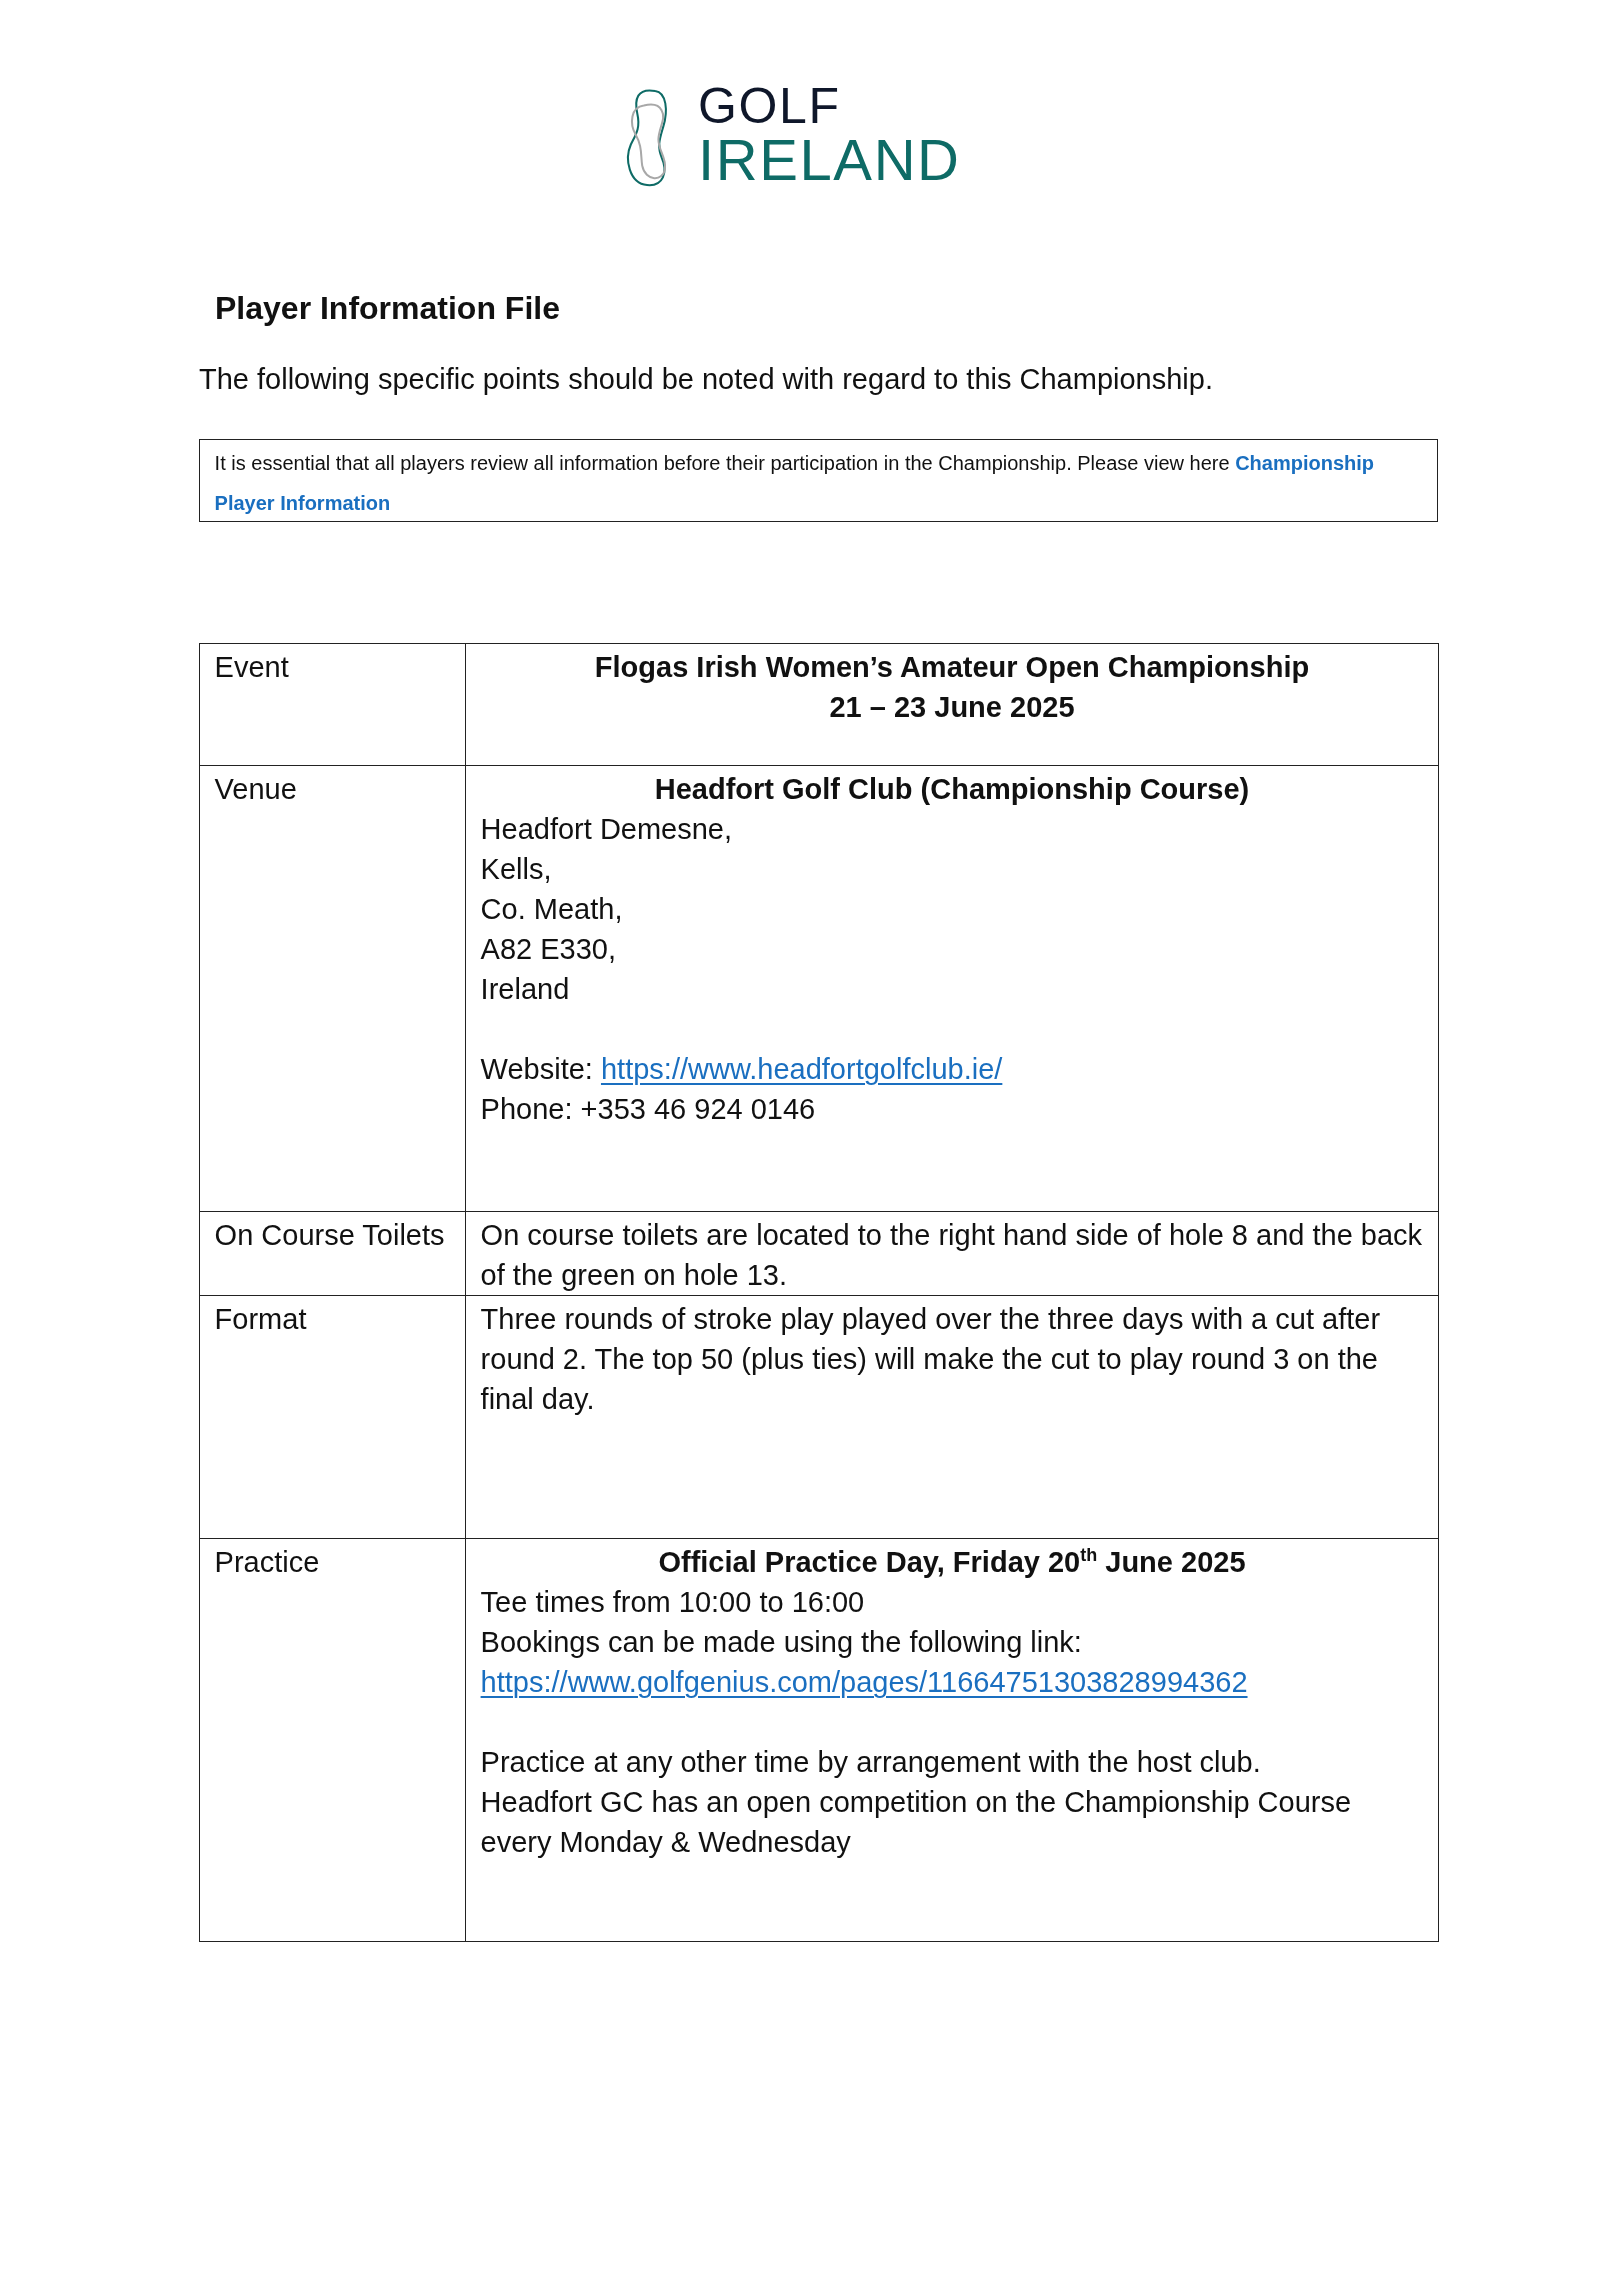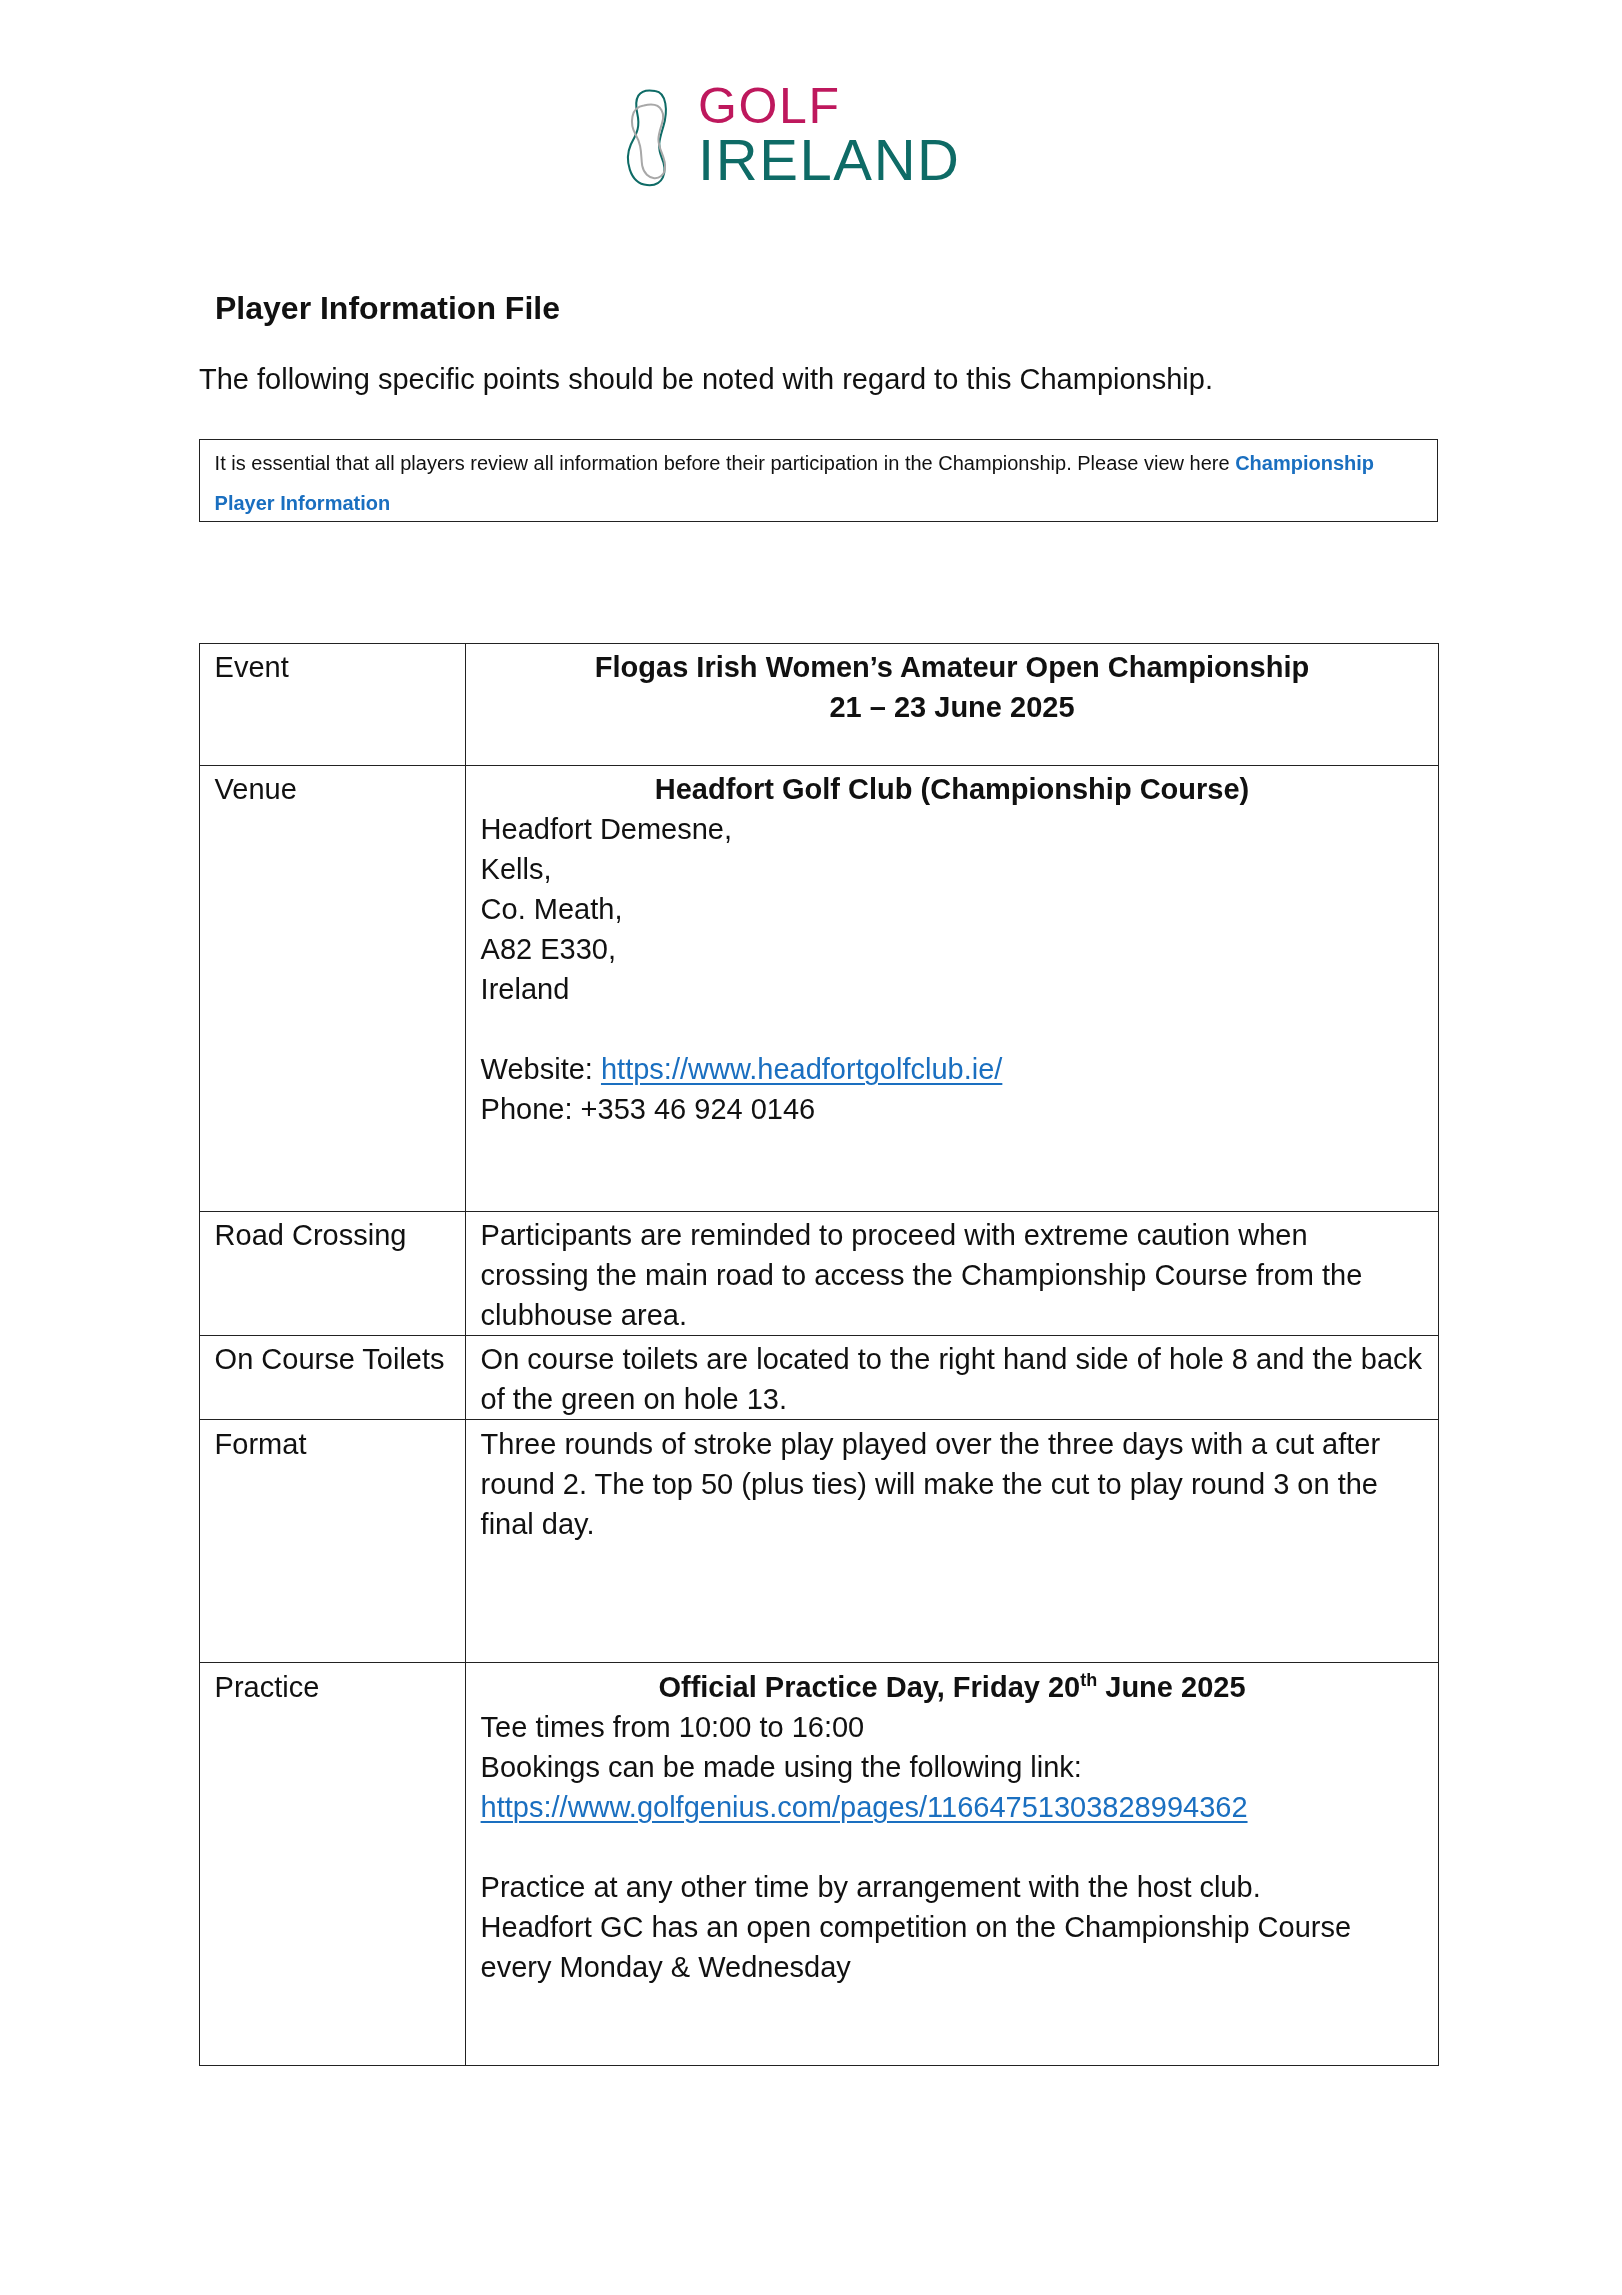--- a/index.html
+++ b/index.html
@@ -35,21 +35,21 @@
       left: 0; top: 0;
       width: 73px; height: 114px;
     }
     .logo .word-golf {
       position: absolute;
       left: 85px;
       top: 0px;
       font-size: 50px;
       line-height: 50px;
       letter-spacing: 1.6px;
-      color: #be185d;
+      color: #0f172a;
       font-weight: 400;
     }
     .logo .word-ireland {
       position: absolute;
       left: 85px;
       top: 50px;
       font-size: 58px;
       line-height: 58px;
       letter-spacing: 1.6px;
       color: #0e6b66;
@@ -180,24 +180,20 @@
           <span class="line">Kells,</span>
           <span class="line">Co. Meath,</span>
           <span class="line">A82 E330,</span>
           <span class="line">Ireland</span>
           <span class="gap"></span>
           <span class="line"><span>Website: </span><a class="link">https://www.headfortgolfclub.ie/</a></span>
           <span class="line">Phone: +353 46 924 0146</span>
         </td>
       </tr>
 
-      <tr class="r-road">
-        <td>Road Crossing</td>
-        <td>Participants are reminded to proceed with extreme caution when crossing the main road to access the Championship Course from the clubhouse area.</td>
-      </tr>
 
       <tr class="r-toilets">
         <td>On Course Toilets</td>
         <td>On course toilets are located to the right hand side of hole 8 and the back of the green on hole 13.</td>
       </tr>
 
       <tr class="r-format">
         <td>Format</td>
         <td>Three rounds of stroke play played over the three days with a cut after round 2. The top 50 (plus ties) will make the cut to play round 3 on the final day.</td>
       </tr>

